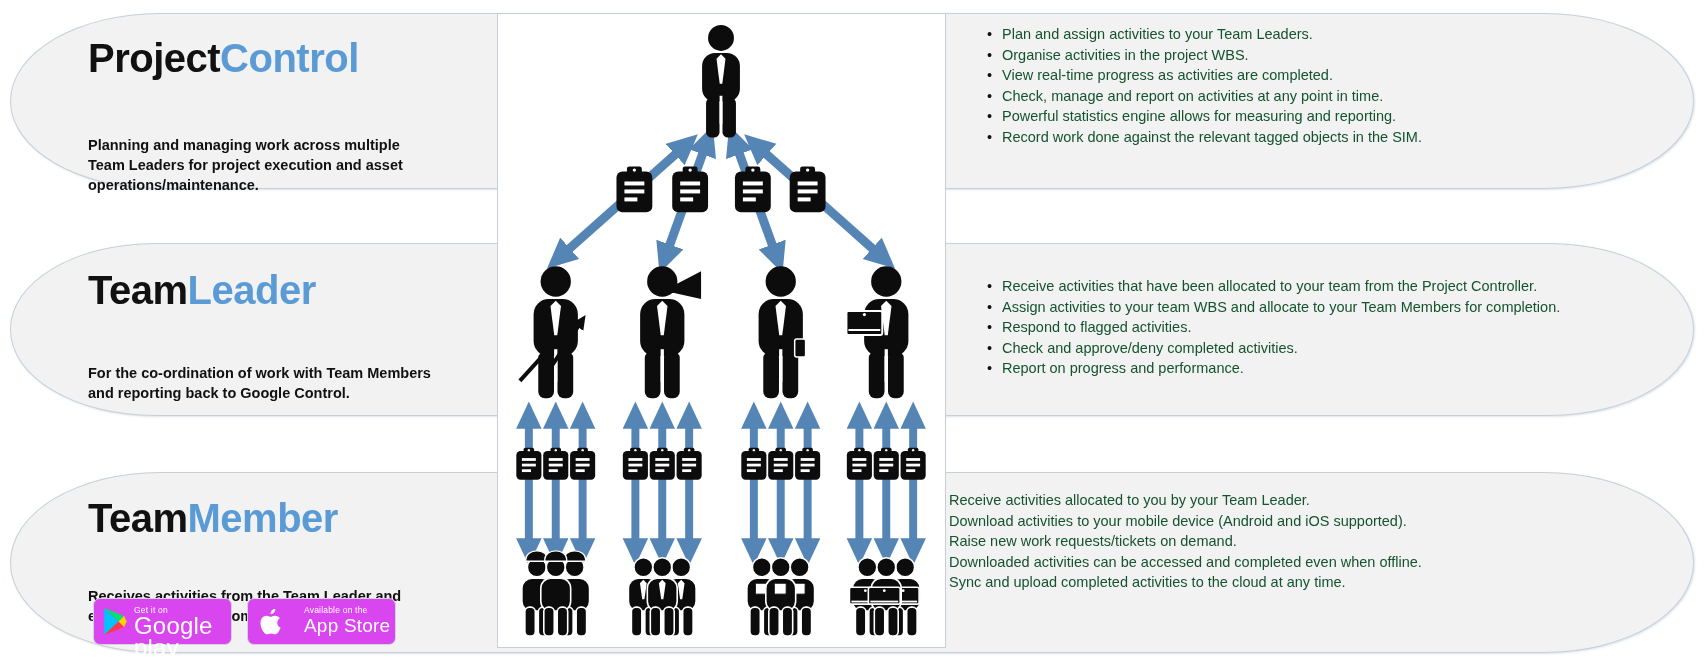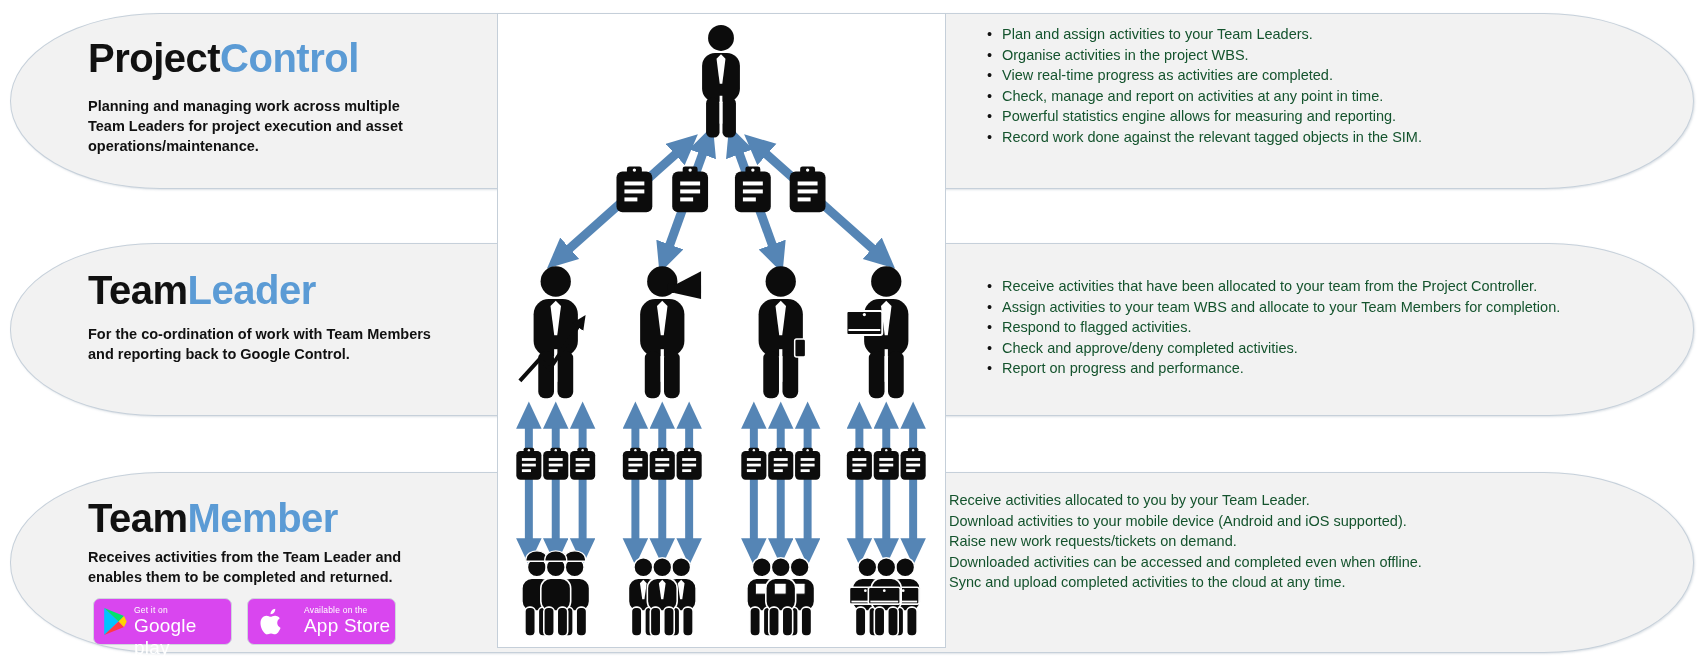--- a/index.html
+++ b/index.html
@@ -11,41 +11,41 @@
   .tier { position:absolute; left:10px; width:1684px; background:#f2f2f2;
           border:1px solid #c6d0da; box-shadow:1px 1px 2px rgba(120,140,160,.25); }
   .tier.t1 { top:13px;  height:176px; border-radius:150px / 88px; }
   .tier.t2 { top:243px; height:173px; border-radius:145px / 86px; }
   .tier.t3 { top:472px; height:181px; border-radius:150px / 90px; }
 
   .tier-title { position:absolute; left:88px; font-size:40px; font-weight:600;
                 letter-spacing:-0.5px; line-height:44px; white-space:nowrap; color:#111; }
   .tier-title .blue { color:#5b9bd5; }
   .tier-desc { position:absolute; left:88px; font-size:14.5px; font-weight:700;
-               line-height:20px; color:#111; }
+               line-height:20px; color:#111;margin-top:39px; }
 
   ul.bullets { position:absolute; list-style:none; font-size:14.5px; line-height:20.5px; color:#14532d; }
   ul.bullets li { position:relative; padding-left:17px; }
   ul.bullets li::before { content:"\2022"; position:absolute; left:2px; top:0; color:#111; }
 
   
   .diagram-panel { position:absolute; left:497px; top:13px; width:449px; height:635px;
                    background:#ffffff; border:1px solid #c5cfd9; z-index:3; }
   .diagram-panel svg { display:block; width:100%; height:100%; }
 
   
   .badge { position:absolute; top:598px; height:47px; background:#d946ef;
            border:1.5px solid #cfd6dd; border-radius:7px; color:#fff; cursor:pointer; }
   .badge .b-icon { position:absolute; left:9px; top:9px; }
   .badge .b-text { position:absolute; left:40px; top:6px; }
   .badge .tagline { display:block; font-size:8.5px; line-height:10px; letter-spacing:.2px; }
   .badge .store  { display:block; font-size:19px; line-height:22px; font-weight:500; letter-spacing:.2px; }
   .badge.google { left:93px;  width:139px; }
   .badge.apple  { left:247px; width:149px; }
-  .badge.google .store { font-size:19px; }
+  .badge.google .store { font-size:24px; }
 </style>
 </head>
 <body>
 
 <div class="stage">
 
   <div class="tier t1"></div>
   <div class="tier-title" style="top:36px;">
     <span>Project</span><span class="blue">Control</span>
   </div>

